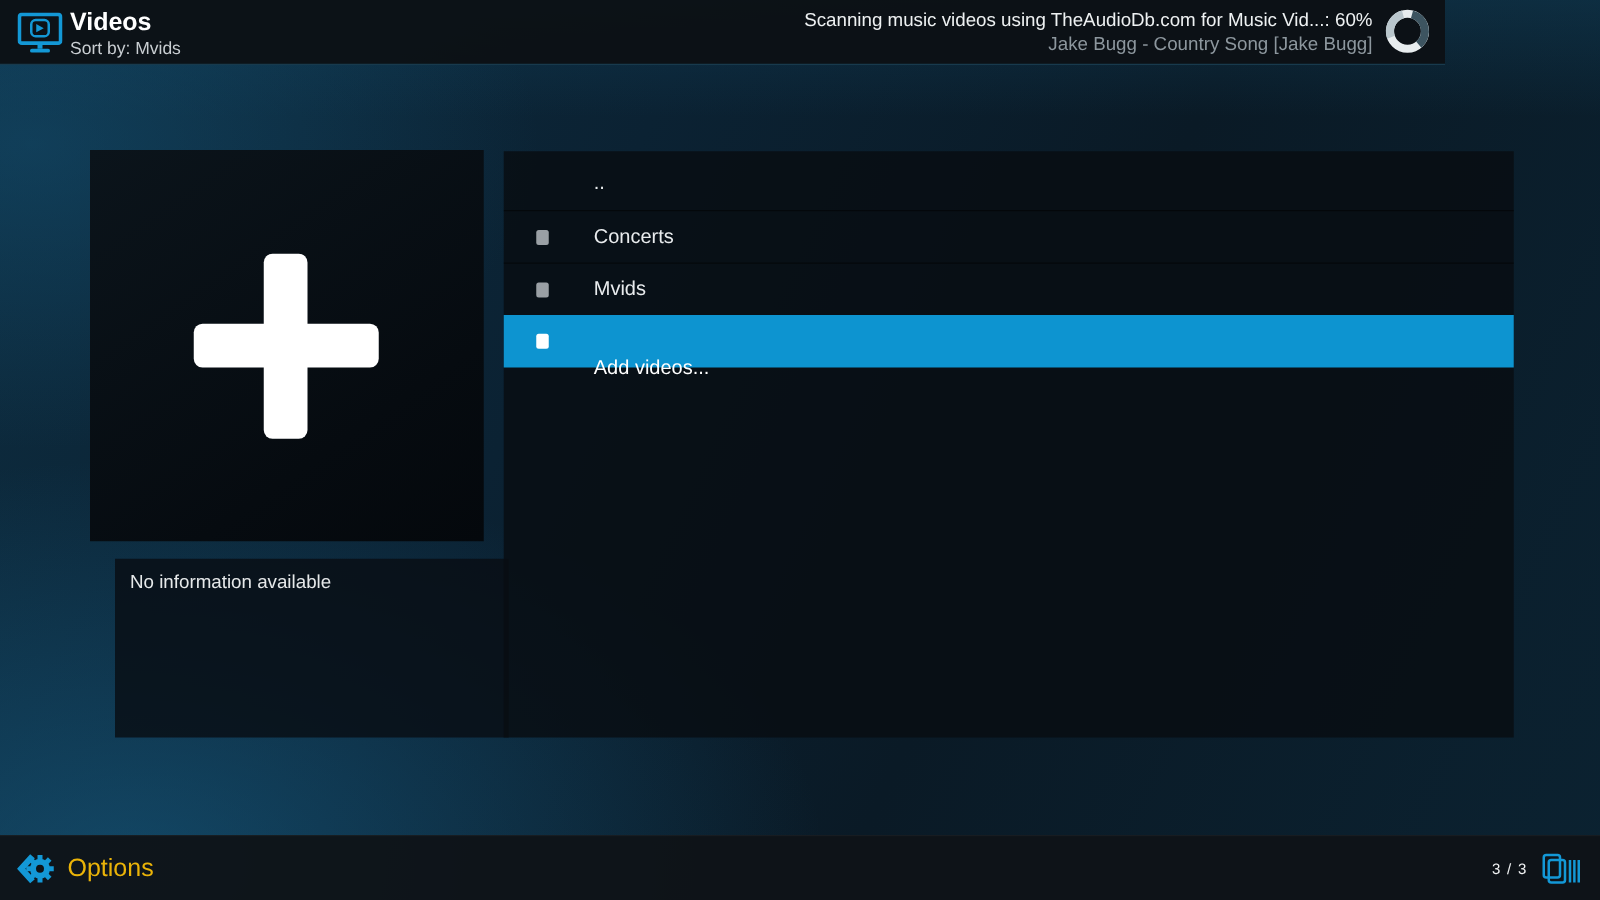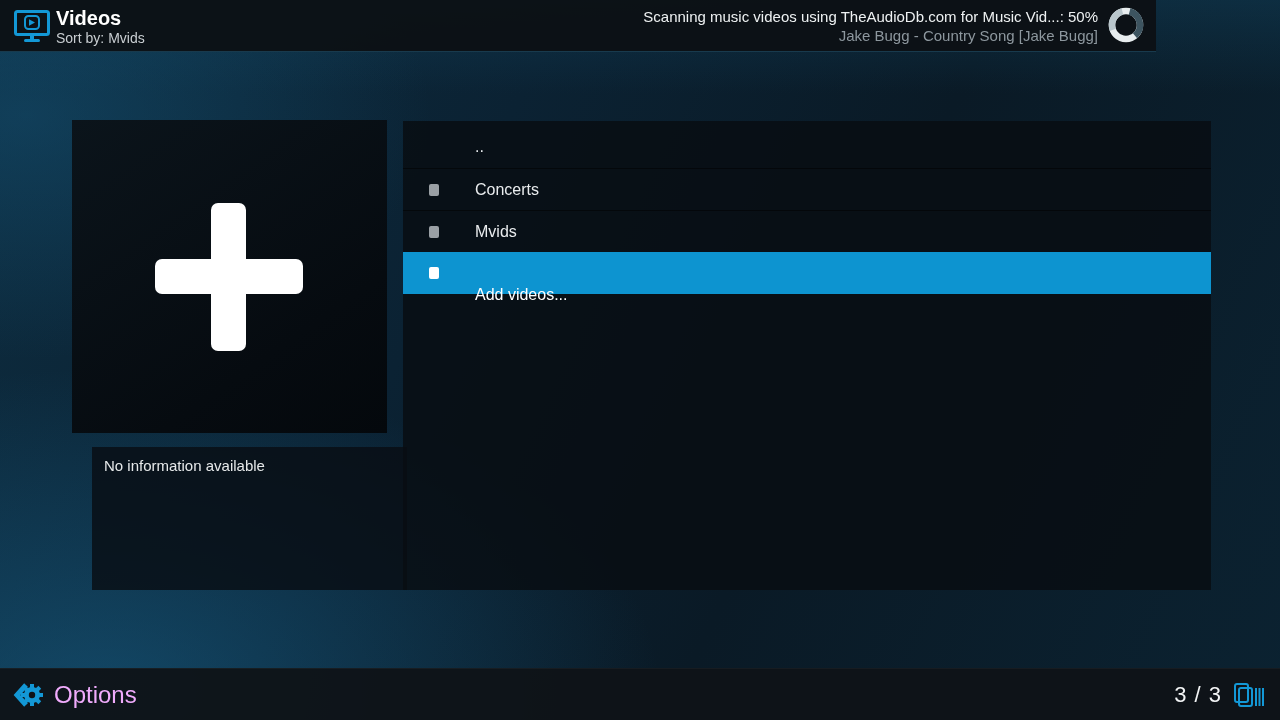--- a/index.html
+++ b/index.html
@@ -75,43 +75,43 @@
   .bottombar {
     position:absolute; left:0; top:668px; width:1280px; height:52px;
     background: rgba(15,19,23,.95);
     border-top:1px solid rgba(255,255,255,.04);
   }
   .options-button {
     position:absolute; left:12px; top:9px; height:34px;
     display:flex; align-items:center; cursor:pointer;
   }
   .options-icon { width:32px; height:32px; }
-  .options-label { margin-left:10px; font-size:24px; color:#f0abfc; }
+  .options-label { margin-left:10px; font-size:20px; color:#eab308; }
   .pager { position:absolute; right:16px; top:9px; height:34px; display:flex; align-items:center; }
-  .pager-count { font-size:22px; color:#f2f4f5; margin-right:10px; letter-spacing:1px; }
+  .pager-count { font-size:12px; color:#f2f4f5; margin-right:10px; letter-spacing:1px; }
   .view-icon { width:32px; height:28px; }
 </style>
 </head>
 <body>
 
 <div class="topbar">
   <svg class="header-icon" viewBox="0 0 36 33">
     <rect x="1.5" y="1.5" width="33" height="23" rx="2" fill="none" stroke="#1398d6" stroke-width="3"></rect>
     <rect x="11" y="6" width="14" height="13" rx="3.5" fill="none" stroke="#1398d6" stroke-width="2"></rect>
     <path d="M15 9.2 L21 12.5 L15 15.8 Z" fill="#1398d6"></path>
     <rect x="16" y="25" width="4" height="4" fill="#1398d6"></rect>
     <rect x="10" y="29" width="16" height="3" rx="1.5" fill="#1398d6"></rect>
   </svg>
   <div class="header-text">
     <div class="page-title">Videos</div>
     <div class="page-subtitle">Sort by: Mvids</div>
   </div>
 
   <div class="status-block">
-    <div class="status-line1">Scanning music videos using TheAudioDb.com for Music Vid...: 50%</div>
+    <div class="status-line1">Scanning music videos using TheAudioDb.com for Music Vid...: 60%</div>
     <div class="status-line2">Jake Bugg - Country Song [Jake Bugg]</div>
   </div>
   <svg class="spinner" viewBox="0 0 38 38">
     <circle cx="19" cy="19" r="14" fill="none" stroke="#e8edef" stroke-width="6.5"></circle>
     <path d="M22.6 5.5 A14 14 0 0 1 28.0 29.7" fill="none" stroke="#3d5460" stroke-width="6.5"></path>
     <path d="M5.8 23.8 A14 14 0 0 1 15.4 5.5" fill="none" stroke="#b9c6cc" stroke-width="6.5"></path>
   </svg>
 </div>
 
 <div class="thumb-box">

